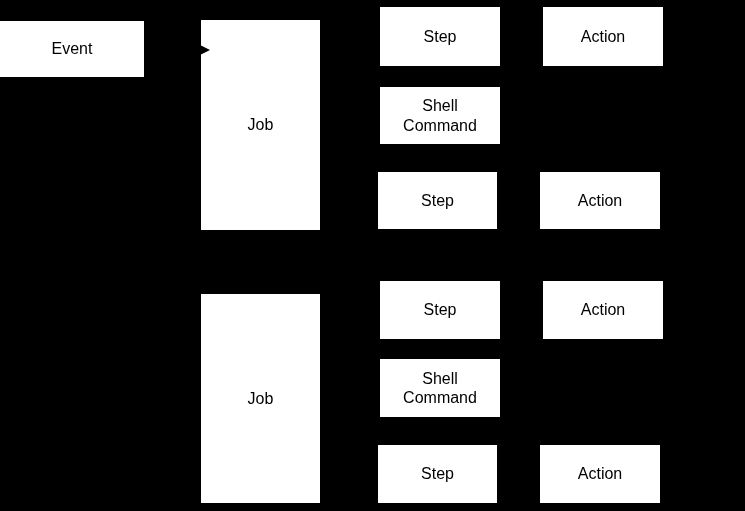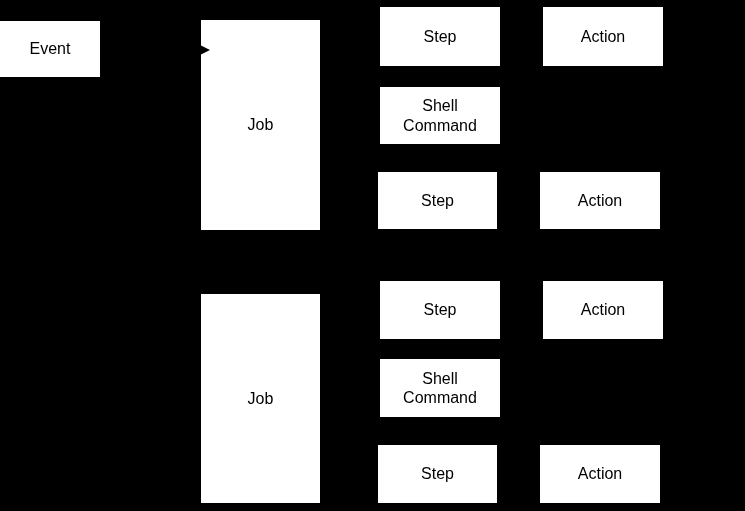--- a/index.html
+++ b/index.html
@@ -36,21 +36,21 @@
     border-top: 5px solid transparent;
     border-bottom: 5px solid transparent;
     
   }
 </style>
 </head>
 <body>
 
 <div class="canvas" id="canvas" style="background: rgb(0, 0, 0);">
 
-  <div class="node" style="left: 0px; top: 21px; width: 100px; height: 56px; background: rgb(255, 255, 255); color: rgb(0, 0, 0);">
+  <div class="node" style="left: 0px; top: 21px; width: 144px; height: 56px; background: rgb(255, 255, 255); color: rgb(0, 0, 0);">
       <span>Event</span>
     </div>
     <div class="node" style="left: 201px; top: 20px; width: 119px; height: 210px; background: rgb(255, 255, 255); color: rgb(0, 0, 0);">
       <span>Job</span>
     </div>
     <div class="node" style="left: 380px; top: 7px; width: 120px; height: 59px; background: rgb(255, 255, 255); color: rgb(0, 0, 0);">
       <span>Step</span>
     </div>
     <div class="node" style="left: 543px; top: 7px; width: 120px; height: 59px; background: rgb(255, 255, 255); color: rgb(0, 0, 0);">
       <span>Action</span>

